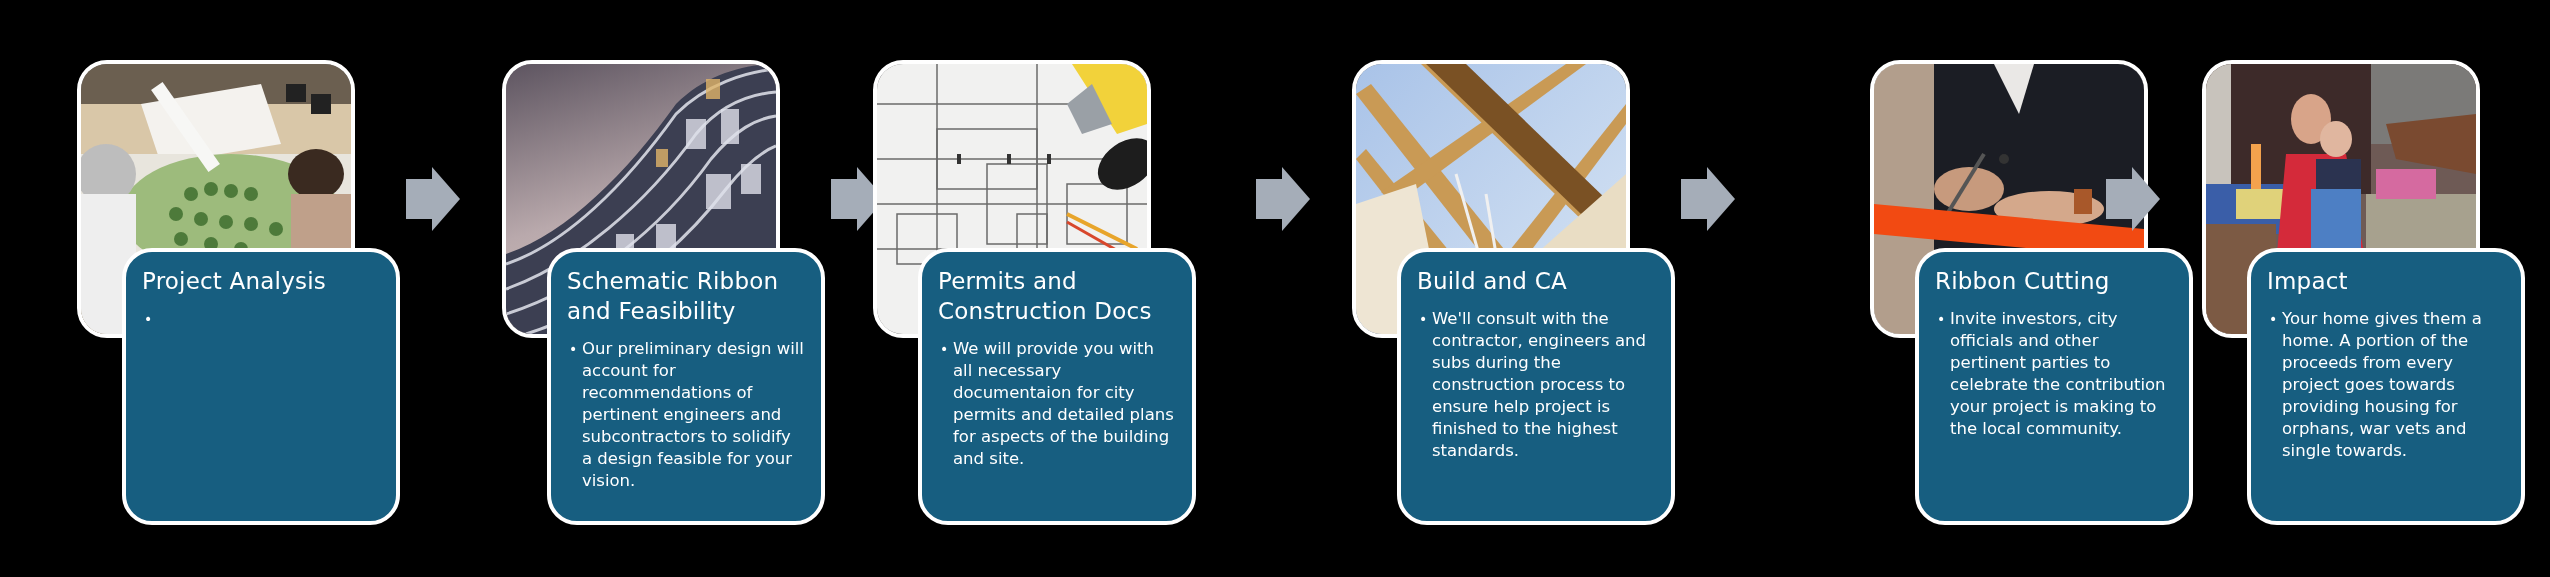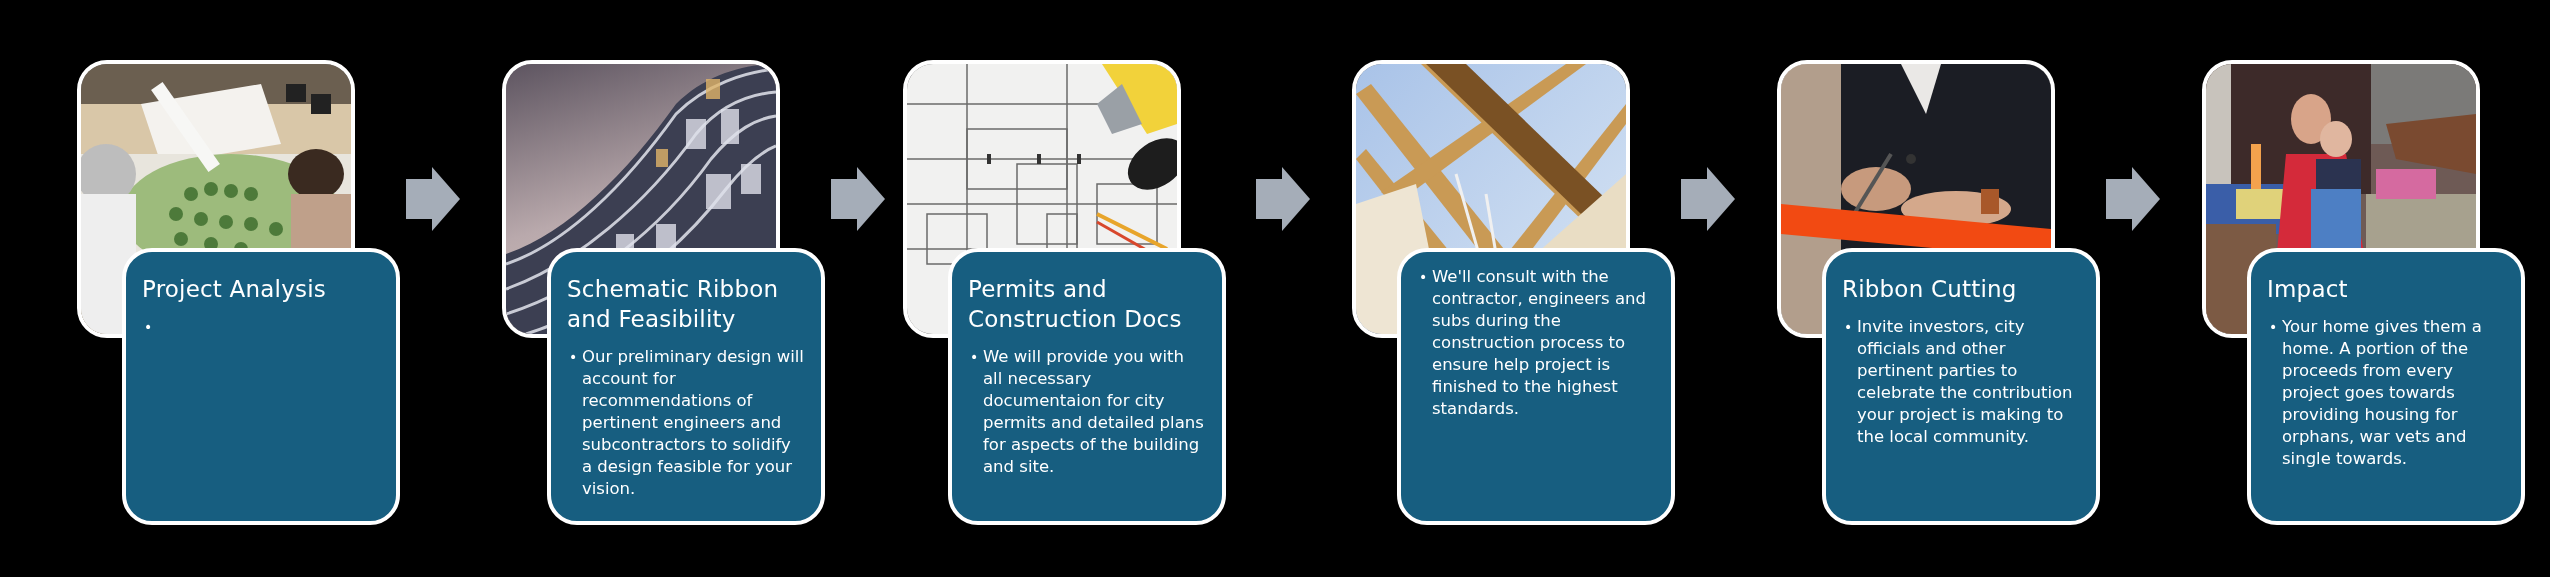--- a/index.html
+++ b/index.html
@@ -6,21 +6,21 @@
   body { width: 2550px; height: 577px; position: relative; overflow: hidden;
          font-family: "DejaVu Sans", "Liberation Sans", sans-serif; }
   .step { position: absolute; top: 0; width: 425px; height: 577px; }
   .photo { position: absolute; left: 0; top: 60px; width: 270px; height: 270px;
            border: 4px solid #fff; border-radius: 30px; overflow: hidden; background: #777; }
   .photo svg { width: 100%; height: 100%; display: block; }
   .card { position: absolute; left: 45px; top: 248px; width: 270px; height: 269px;
           background: #175E80; border: 4px solid #fff; border-radius: 30px; box-sizing: content-box;
           color: #fff; padding: 0; }
   .card-inner { padding: 14px 16px 10px 16px; }
-  .card-title { font-size: 23px; line-height: 30px; font-weight: normal; margin: 8px 0 12px 0; letter-spacing: 0.2px; }
+  .card-title { font-size: 23px; line-height: 30px; font-weight: normal; margin: 0 0 12px 0; letter-spacing: 0.2px; }
   .card-list { margin: 0; padding: 0; list-style: none; }
   .card-list li { position: relative; padding-left: 15px; font-size: 16.5px; line-height: 22px; }
   .card-list li .bullet { position: absolute; left: 2px; top: 0; font-size: 14px; }
   .arrow { position: absolute; top: 167px; width: 54px; height: 64px; }
   .arrow svg { width: 100%; height: 100%; display: block; }
 </style>
 </head>
 <body>
 
 <div class="step" style="left:77px;">
@@ -109,21 +109,21 @@
       </ul>
     </div>
   </div>
 </div>
 <div class="arrow" style="left:831px;">
   <svg viewBox="0 0 54 64">
       <polygon points="0,12 26,12 26,0 54,32 26,64 26,52 0,52" fill="#A5ADB8"></polygon>
     </svg>
 </div>
 
-<div class="step" style="left:903px;">
+<div class="step" style="left:873px;">
   <div class="photo">
     <svg viewBox="0 0 270 270" preserveAspectRatio="none">
       <rect width="270" height="270" fill="#f1f1f0"></rect>
       <g stroke="#6a6a6a" stroke-width="1.5" fill="none">
         <line x1="0" y1="40" x2="270" y2="40"></line>
           <line x1="0" y1="95" x2="270" y2="95"></line>
         <line x1="0" y1="140" x2="270" y2="140"></line>
           <line x1="0" y1="185" x2="270" y2="185"></line>
         <line x1="60" y1="0" x2="60" y2="270"></line>
           <line x1="160" y1="0" x2="160" y2="270"></line>
@@ -183,33 +183,34 @@
       <polygon points="180,190 270,110 270,270 200,270" fill="#e9ddc4"></polygon>
       <polygon points="0,140 60,120 90,270 0,270" fill="#eee5d3"></polygon>
       <g stroke="#f0f0f0" stroke-width="3">
           <line x1="100" y1="110" x2="140" y2="250"></line>
           <line x1="130" y1="130" x2="150" y2="250"></line>
         </g>
     </svg>
   </div>
   <div class="card">
     <div class="card-inner">
+      <div class="card-title">Build and CA</div>
       <ul class="card-list">
         <li><span class="bullet">•</span><span>We'll consult with the contractor, engineers and subs during the construction process to ensure help project is finished to the highest standards.</span></li>
       </ul>
     </div>
   </div>
 </div>
 <div class="arrow" style="left:1681px;">
   <svg viewBox="0 0 54 64">
       <polygon points="0,12 26,12 26,0 54,32 26,64 26,52 0,52" fill="#A5ADB8"></polygon>
     </svg>
 </div>
 
-<div class="step" style="left:1777px;">
+<div class="step" style="left:1870px;">
   <div class="photo">
     <svg viewBox="0 0 270 270" preserveAspectRatio="none">
       <rect width="270" height="270" fill="#e8e4df"></rect>
       <polygon points="0,0 70,0 70,270 0,270" fill="#b29e8c"></polygon>
       <polygon points="60,0 270,0 270,270 60,270" fill="#1b1d24"></polygon>
       <polygon points="120,0 160,0 145,50" fill="#eae8e6"></polygon>
       <ellipse cx="130" cy="95" rx="5" ry="5" fill="#333"></ellipse>
       <ellipse cx="95" cy="125" rx="35" ry="22" fill="#c79a7d"></ellipse>
       <ellipse cx="175" cy="145" rx="55" ry="18" fill="#d4a88b"></ellipse>
       <rect x="200" y="125" width="18" height="25" fill="#a8582a"></rect>

